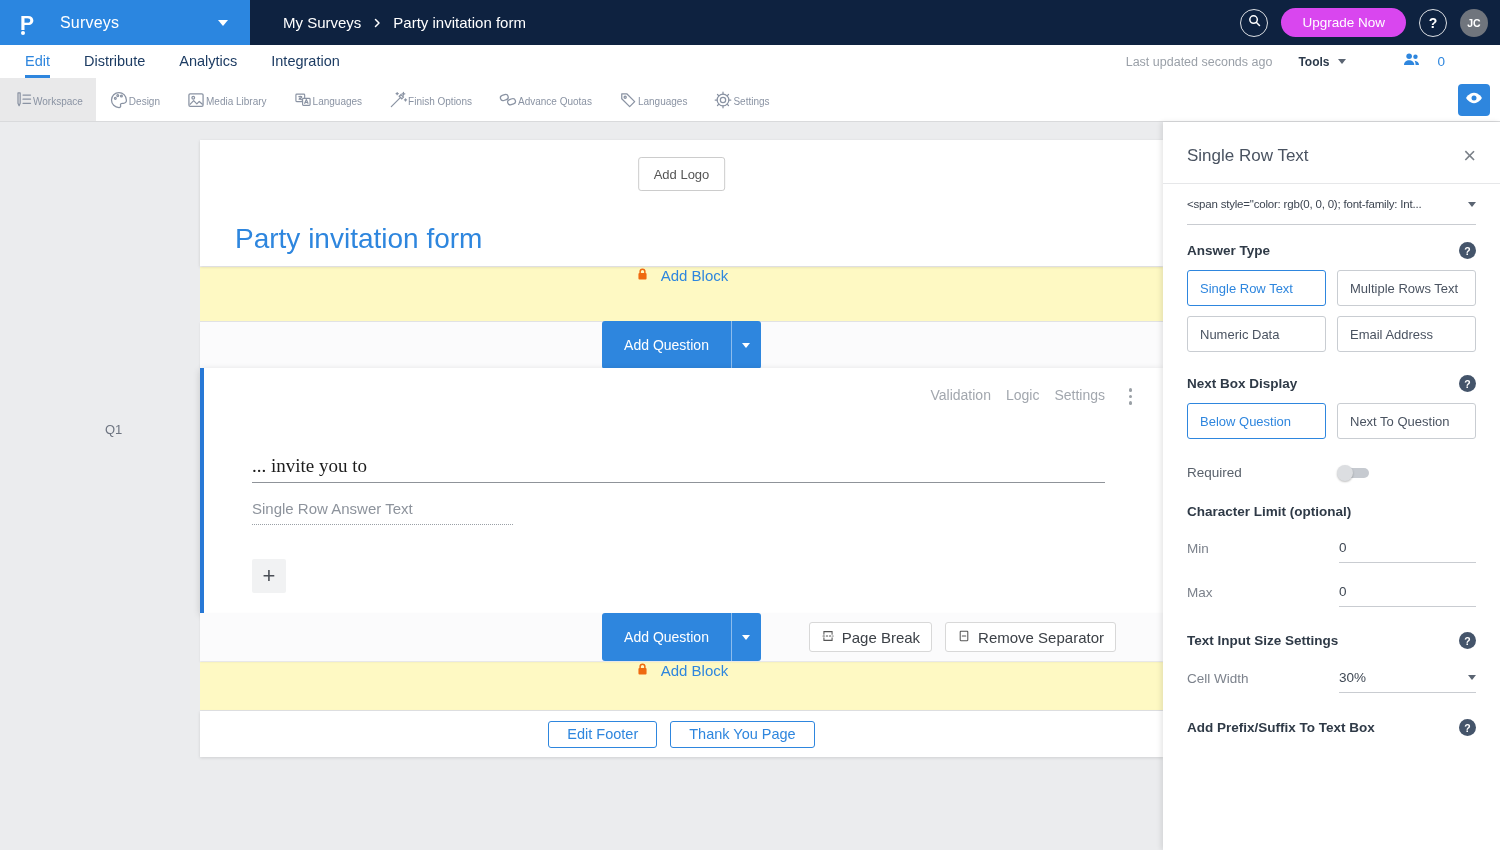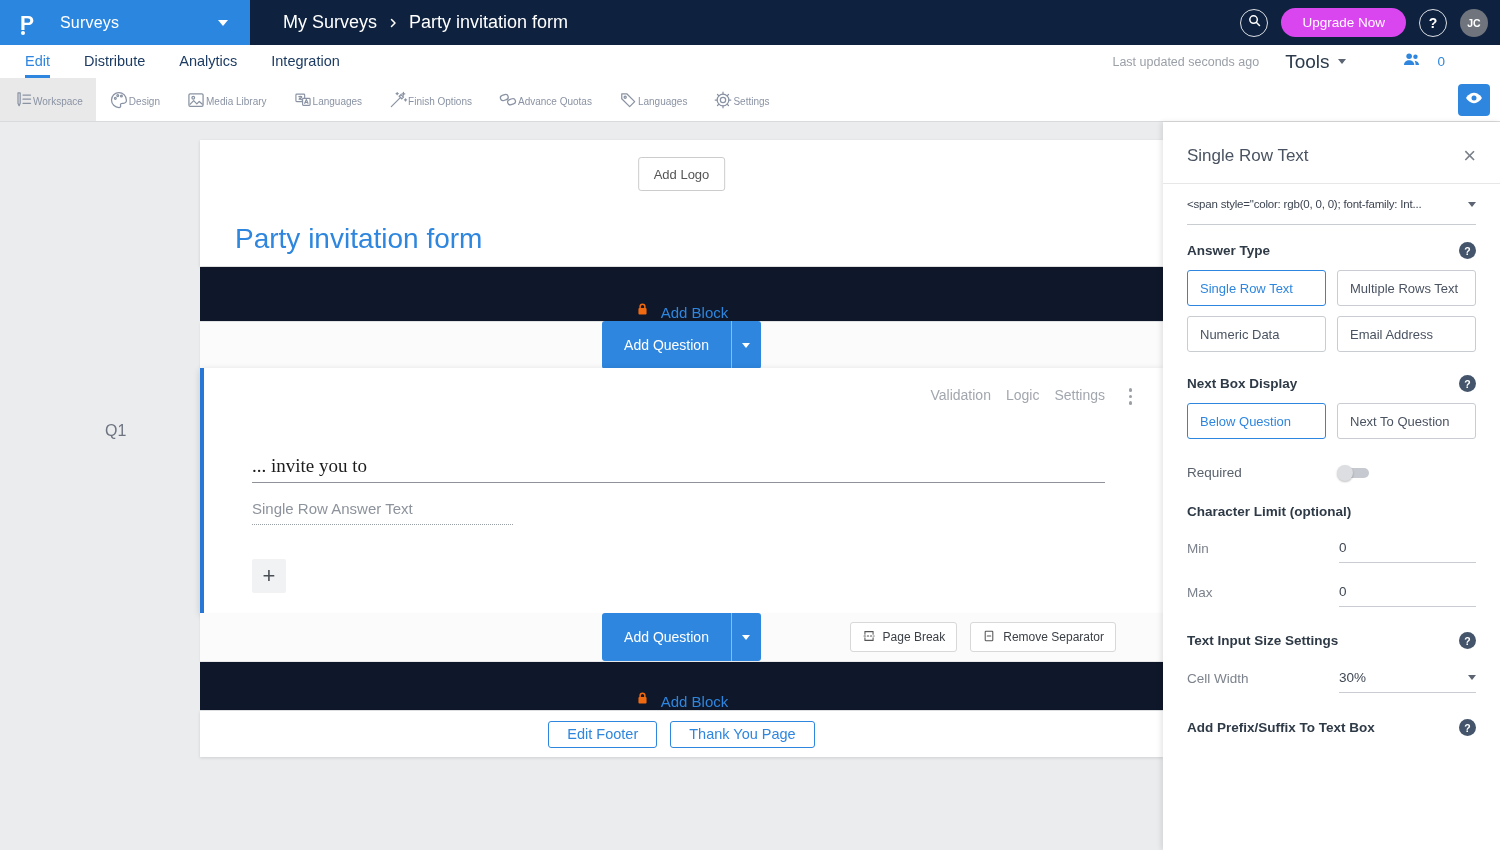--- a/index.html
+++ b/index.html
@@ -14,42 +14,42 @@
     align-items:center; padding:0 18px; position:relative; flex:0 0 auto; }
   .logo { position:relative; width:26px; height:26px; margin-left:2px; }
   .logo .p { font-size:21px; font-weight:700; color:#fff; line-height:26px; }
   .logo .dot { position:absolute; left:1px; bottom:1px; width:4px; height:4px;
     border-radius:50%; background:#fff; }
   .product { font-size:16px; margin-left:14px; letter-spacing:.2px; }
   .nav-caret { position:absolute; right:22px; top:20px; }
   .caret { width:0; height:0; border-left:5px solid transparent;
     border-right:5px solid transparent; border-top:6px solid currentColor; display:inline-block; }
   .caret.small { border-left-width:4px; border-right-width:4px; border-top-width:5px; }
-  .breadcrumb { display:flex; align-items:center; margin-left:33px; gap:10px; font-size:18px; }
+  .breadcrumb { display:flex; align-items:center; margin-left:33px; gap:10px; font-size:15px; }
   .crumb-sep svg { display:block; }
   .nav-right { margin-left:auto; display:flex; align-items:center; gap:13px; padding-right:12px; }
   .circle-btn { width:28px; height:28px; border-radius:50%; border:1.5px solid rgba(255,255,255,.85);
     display:flex; align-items:center; justify-content:center; cursor:pointer; }
   .upgrade { height:29px; padding:0 21px; background:#d946ef; border:none; border-radius:15px;
     color:#fff; font-size:13.5px; font-family:inherit; cursor:pointer; }
   .help-q { font-size:14px; font-weight:700; color:#fff; }
   .avatar { width:28px; height:28px; border-radius:50%; background:#70757d; color:#fff;
     font-size:10.5px; font-weight:700; display:flex; align-items:center; justify-content:center; }
 
   
   .menubar { position:absolute; top:45px; left:0; width:1500px; height:33px; background:#fff;
     display:flex; align-items:stretch; }
   .tabs { display:flex; padding-left:25px; gap:34px; }
   .tab { display:flex; align-items:center; font-size:14.5px; color:#1d3c63; cursor:pointer;
     border-bottom:3px solid transparent; padding-top:2px; }
   .tab.active { color:#2e86de; border-bottom-color:#2e86de; }
   .menubar-right { margin-left:auto; display:flex; align-items:center; padding-right:55px; }
   .last-updated { font-size:12.5px; color:#9aa0a8; }
-  .tools { display:flex; align-items:center; gap:9px; margin-left:26px; font-size:19px;
-    color:#2c3a4b; cursor:pointer; }
+  .tools { display:flex; align-items:center; gap:9px; margin-left:26px; font-size:12px;
+    color:#2c3a4b; cursor:pointer;font-weight:bold; }
   .tools .caret { color:#5a6472; }
   .collab { display:flex; align-items:center; gap:16px; margin-left:56px; }
   .collab-count { color:#2e86de; font-size:13.5px; }
 
   
   .toolbar { position:absolute; top:78px; left:0; width:1500px; height:44px; background:#fff;
     border-bottom:1px solid #d9dadc; display:flex; align-items:stretch; }
   .tool-item { display:flex; flex-direction:row; align-items:center; justify-content:center;
     padding:0 13px; min-width:72px; color:#8a93a3; cursor:pointer; }
   .tool-item.selected { background:#e9e9ea; }
@@ -58,32 +58,32 @@
   .toolbar-right { margin-left:auto; display:flex; align-items:center; padding-right:10px; }
   .seg { display:flex; height:30px; background:#e3e4e6; border-radius:15px; overflow:hidden; }
   .seg-btn { width:97px; display:flex; align-items:center; justify-content:center;
     font-size:13.5px; color:#4a4a4a; cursor:pointer; }
   .seg-btn.active { background:#2e86de; color:#fff; border-radius:15px; }
   .eye-btn { width:32px; height:32px; margin-left:18px; background:#2e86de; border:none;
     border-radius:4px; display:flex; align-items:center; justify-content:center; cursor:pointer; }
 
   
   .workspace { position:absolute; top:122px; left:0; width:1500px; height:728px; background:#ebecee; }
-  .qnum { position:absolute; left:105px; top:300px; font-size:16px; color:#6d7480; }
+  .qnum { position:absolute; left:105px; top:300px; font-size:13px; color:#6d7480; }
 
   .canvas { position:absolute; left:200px; top:0; width:963px; }
   .title-card { margin-top:18px; height:126px; background:#fff;
     box-shadow:0 1px 3px rgba(0,0,0,.14); position:relative; }
   .add-logo { position:absolute; left:50%; transform:translateX(-50%); top:17px; height:34px;
     padding:0 15px; background:#fff; border:1px solid #ccc; border-radius:3px; font-size:13px;
     color:#555; font-family:inherit; cursor:pointer; }
   .form-title { position:absolute; left:35px; top:83px; font-size:28px; color:#2e86de; }
 
-  .block-strip { height:56px; display:flex; align-items:flex-end; justify-content:center; gap:11px;
-    background:#0f172a; border-top:1px solid #f5f5f6; border-bottom:1px solid #e2e3e5; cursor:pointer; }
+  .block-strip { height:56px; display:flex; align-items:flex-start; justify-content:center; gap:11px;
+    background:#fef9c3; border-top:1px solid #f5f5f6; border-bottom:1px solid #e2e3e5; cursor:pointer; }
   .block-strip .label { color:#2e86de; font-size:15px; }
 
   .question-strip { height:46px; background:#fbfbfc; box-shadow:0 1px 2px rgba(0,0,0,.08);
     display:flex; align-items:center; justify-content:center; position:relative; }
   .addq { display:flex; height:48px; border-radius:3px; overflow:hidden; cursor:pointer; }
   .addq-main { background:#2e86de; color:#fff; font-size:14px; display:flex; align-items:center;
     padding:0 22px; }
   .addq-caret { background:#2e86de; border-left:1px solid rgba(255,255,255,.45); width:30px;
     display:flex; align-items:center; justify-content:center; color:#fff; }
 
@@ -101,21 +101,21 @@
   .q-answer { position:absolute; left:48px; top:132px; width:261px; padding-bottom:7px;
     border-bottom:1px dotted #9aa0a6; font-size:15px; color:#8d939c; }
   .q-add { position:absolute; left:48px; top:191px; width:34px; height:34px; background:#f1f2f3;
     border:none; border-radius:2px; font-size:22px; color:#4a4f56; cursor:pointer;
     font-family:inherit; line-height:30px; }
 
   .actions-strip { height:48px; background:#fbfbfc; box-shadow:0 1px 2px rgba(0,0,0,.08);
     display:flex; align-items:center; justify-content:center; position:relative; }
   .strip-right { position:absolute; right:47px; top:9px; display:flex; gap:13px; }
   .mini-btn { height:30px; display:flex; align-items:center; gap:7px; padding:0 11px;
-    background:#fff; border:1px solid #d8d8d8; border-radius:3px; font-size:12px; color:#3c4147;
+    background:#fff; border:1px solid #d8d8d8; border-radius:3px; font-size:15px; color:#3c4147;
     font-family:inherit; cursor:pointer; }
 
   .footer-strip { height:46px; background:#fff; box-shadow:0 1px 3px rgba(0,0,0,.12);
     display:flex; align-items:center; justify-content:center; gap:13px; }
   .outline-btn { height:27px; padding:0 18px; background:#fff; border:1px solid #2e86de;
     border-radius:3px; color:#2e86de; font-size:14.5px; font-family:inherit; cursor:pointer; }
 
   
   .panel { position:absolute; right:0; top:0; width:337px; height:728px; background:#fff;
     box-shadow:-2px 0 5px rgba(0,0,0,.10); padding:0 24px; overflow:hidden; }

